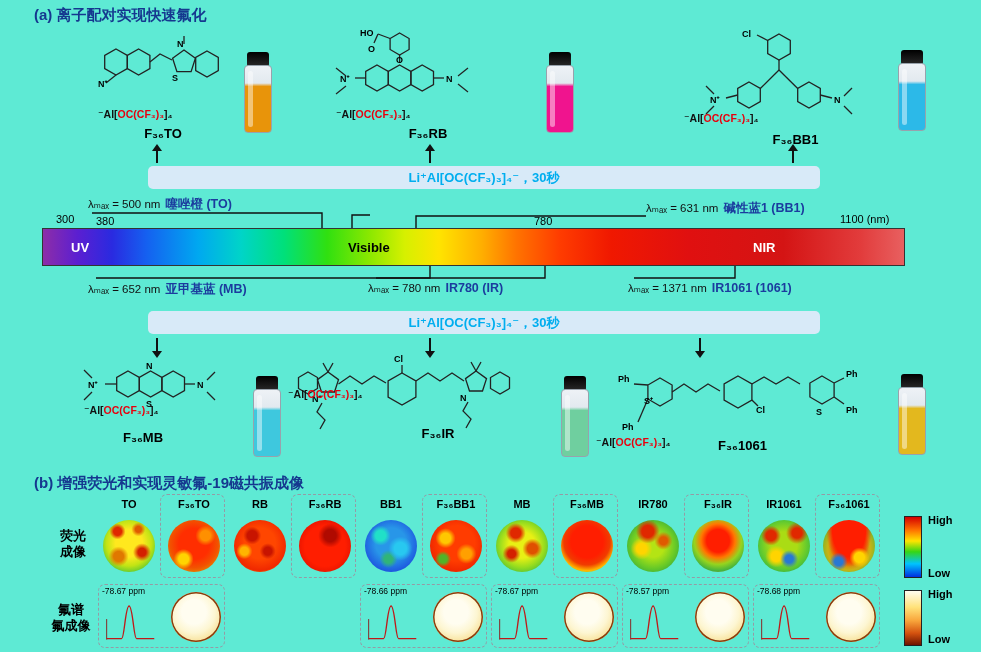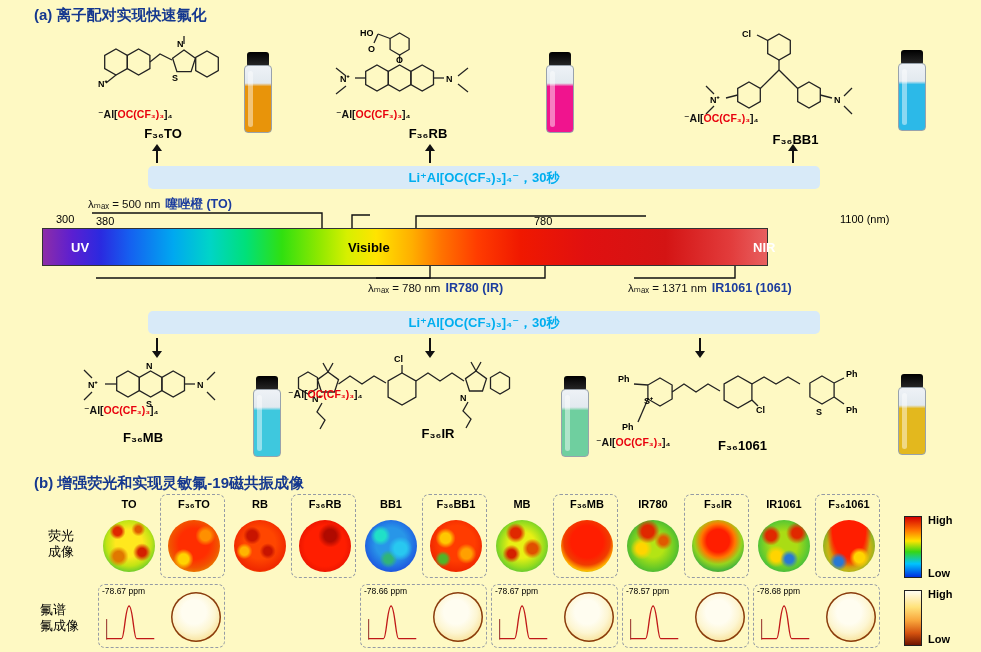--- a/index.html
+++ b/index.html
@@ -1,17 +1,17 @@
 <!DOCTYPE html>
 <html><head>
 <meta charset="utf-8">
 <style>
 *{margin:0;padding:0;box-sizing:border-box}
 body{font-family:"Liberation Sans","DejaVu Sans",sans-serif;background:#dfe7f2}
-.page{position:relative;width:981px;height:652px;background:#fef9c3;overflow:hidden}
+.page{position:relative;width:981px;height:652px;background:#5eead4;overflow:hidden}
 .sec-title{position:absolute;font-size:15px;font-weight:bold;color:#15388f;white-space:nowrap}
 
 
 .mol-svg{position:absolute}
 .mol-svg polygon,.mol-svg polyline,.mol-svg line{stroke:#222;stroke-width:1.3;fill:none}
 .mol-svg text{font-family:"Liberation Sans",sans-serif;font-size:9px;fill:#000;font-weight:bold}
 .ion{position:absolute;font-size:10.5px;font-weight:bold;color:#111;white-space:nowrap}
 .ion .red{color:#e8000d}
 .mol-label{position:absolute;font-size:13px;font-weight:bold;color:#000;text-align:center}
 
@@ -28,26 +28,26 @@
 .arrow{position:absolute;width:10px;height:20px}
 .arrow .stem{position:absolute;left:4.2px;width:1.7px;height:13px;background:#111}
 .arrow.up .stem{top:6px}
 .arrow.up .head{position:absolute;left:0;top:0;width:0;height:0;border-left:5px solid transparent;border-right:5px solid transparent;border-bottom:7px solid #111}
 .arrow.down .stem{top:0}
 .arrow.down .head{position:absolute;left:0;bottom:0;width:0;height:0;border-left:5px solid transparent;border-right:5px solid transparent;border-top:7px solid #111}
 .connectors{position:absolute}
 .dye{position:absolute;font-size:11.5px;white-space:nowrap;color:#111}
 .dye .dname{color:#1b3c9e;font-weight:bold;font-size:12.5px;margin-left:5px}
 .tick{position:absolute;font-size:11px;color:#000;white-space:nowrap}
-.spectrum{position:absolute;left:42px;top:228px;width:726px;height:38px;border:1px solid #333;
+.spectrum{position:absolute;left:42px;top:228px;width:863px;height:38px;border:1px solid #333;
   background:linear-gradient(90deg,#8d2da8 0%,#5b1fd1 4%,#2a2ae0 8%,#1560f0 12%,#00a8f0 18%,#00d4c8 23%,#00e07a 28%,#30e010 33%,#8ce800 38%,#d6f000 42%,#ffe400 46%,#ffae00 51%,#ff7300 55%,#ff3c00 60%,#f01800 66%,#e01010 75%,#d41414 86%,#e23c3c 95%,#e86060 100%)}
 .region{position:absolute;top:50%;transform:translateY(-50%);font-weight:bold;font-size:13px}
 
 
-.rowlab{position:absolute;font-size:13px;font-weight:normal;color:#000;text-align:left;line-height:1.25}
+.rowlab{position:absolute;font-size:13px;font-weight:bold;color:#000;text-align:center;line-height:1.25}
 .pair{position:absolute;top:498px;width:128px;height:152px}
 .col-head{position:absolute;top:0;width:62px;text-align:center;font-size:11px;font-weight:bold;color:#000;white-space:nowrap}
 .fbox{position:absolute;left:62px;top:-4px;width:65px;height:84px;border:1.5px dashed #959ba5;border-radius:7px}
 .hm{position:absolute;top:22px;width:52px;height:52px;border-radius:50%}
 .hm.p{left:5px}.hm.f{left:70px}
 .nmrbox{position:absolute;left:0;top:86px;width:127px;height:64px;border:1.5px dashed #959ba5;border-radius:7px}
 .ppm{position:absolute;left:3px;top:1px;font-size:8.5px;color:#000;white-space:nowrap}
 .nmr{position:absolute;left:3px;top:11px;width:56px;height:48px}
 .nmr .nmr-axis{stroke:#8b1a1a;stroke-width:1;fill:none}
 .nmr .nmr-peak{stroke:#c01818;stroke-width:1.4;fill:none}
@@ -160,20 +160,21 @@
       <div class="stem"></div>
     </div>
   <div class="arrow up" style="left:788px;top:144px">
       <div class="head"></div>
       <div class="stem"></div>
     </div>
 
   <div class="banner" style="top:166px">Li⁺Al[OC(CF₃)₃]₄⁻，30秒</div>
 
   <div class="dye" style="left:88px;top:196px"><span class="lam">λₘₐₓ = 500 nm</span><span class="dname">噻唑橙 (TO)</span></div>
+  <div class="dye" style="left:646px;top:200px"><span class="lam">λₘₐₓ = 631 nm</span><span class="dname">碱性蓝1 (BB1)</span></div>
 
   <svg class="connectors" style="left:0;top:183px" width="981" height="170" viewBox="0 0 981 170">
     <g stroke="#111" stroke-width="1.4" fill="none">
       <polyline points="92,30 322,30 322,45"></polyline>
       <polyline points="370,32 352,32 352,45"></polyline>
       <polyline points="646,33 416,33 416,45"></polyline>
       <polyline points="430,83 430,95 96,95"></polyline>
       <polyline points="545,83 545,95 376,95"></polyline>
       <polyline points="735,83 735,95 634,95"></polyline>
     </g>
@@ -183,20 +184,21 @@
   <div class="tick" style="left:96px;top:215px">380</div>
   <div class="tick" style="left:534px;top:215px">780</div>
   <div class="tick" style="left:840px;top:213px">1100 (nm)</div>
 
   <div class="spectrum">
     <span class="region" style="left:28px;color:#fff">UV</span>
     <span class="region" style="left:305px;color:#000">Visible</span>
     <span class="region" style="left:710px;color:#fff">NIR</span>
   </div>
 
+  <div class="dye" style="left:88px;top:281px"><span class="lam">λₘₐₓ = 652 nm</span><span class="dname">亚甲基蓝 (MB)</span></div>
   <div class="dye" style="left:368px;top:281px"><span class="lam">λₘₐₓ = 780 nm</span><span class="dname">IR780 (IR)</span></div>
   <div class="dye" style="left:628px;top:281px"><span class="lam">λₘₐₓ = 1371 nm</span><span class="dname">IR1061 (1061)</span></div>
 
   <div class="banner" style="top:311px">Li⁺Al[OC(CF₃)₃]₄⁻，30秒</div>
 
   <div class="arrow down" style="left:152px;top:338px">
       <div class="stem"></div>
       <div class="head"></div>
     </div>
   <div class="arrow down" style="left:425px;top:338px">

